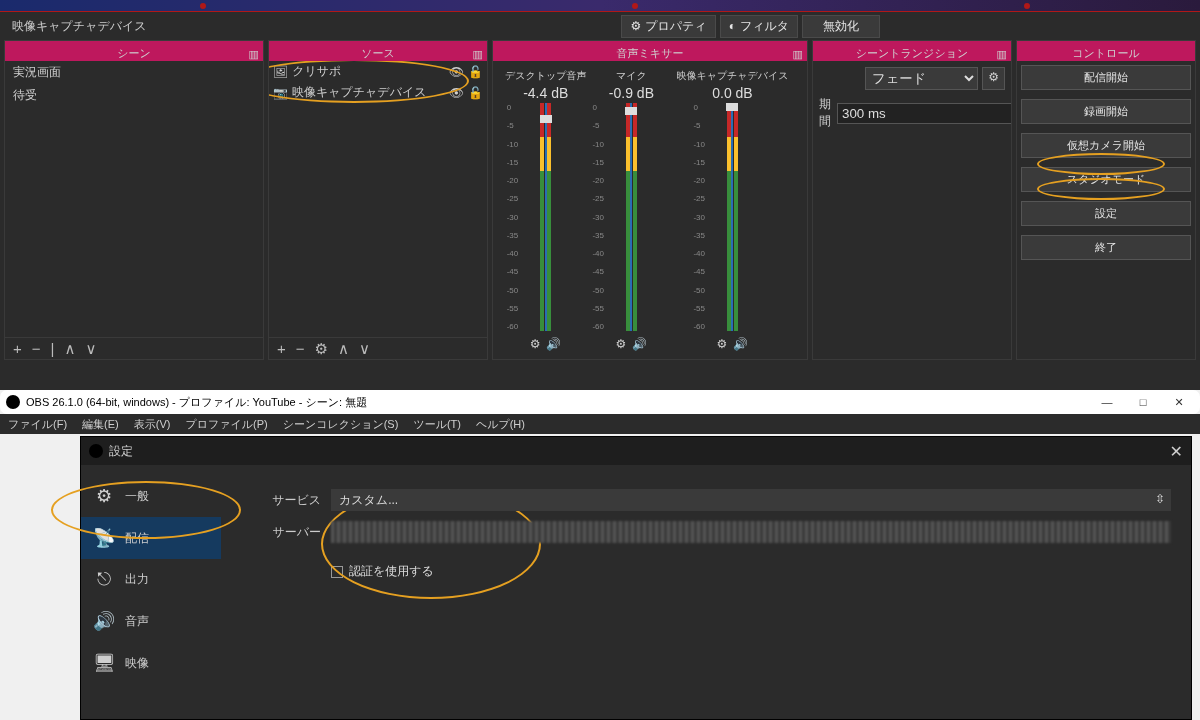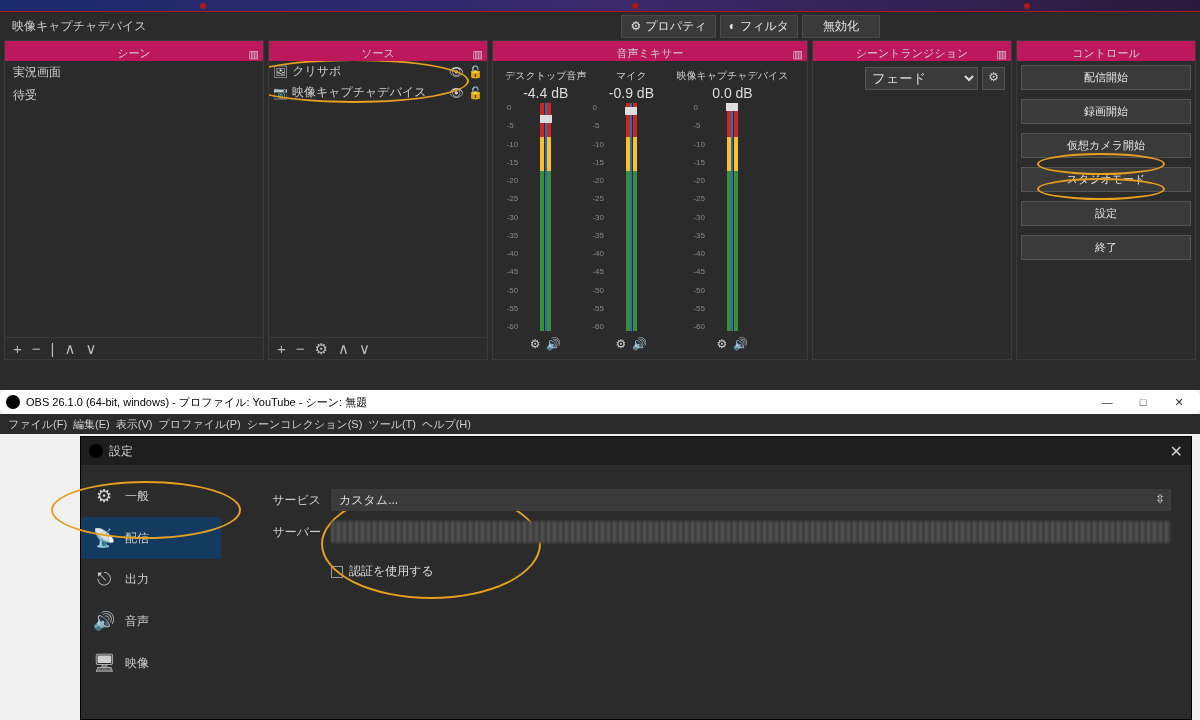--- a/index.html
+++ b/index.html
@@ -53,21 +53,21 @@
   .controls button{background:#3a3a3a;color:#e5e5e5;border:1px solid #555;padding:4px 0;font-size:11px;}
 
   .ellipse{position:absolute;border:2px solid #e5a021;border-radius:50%;pointer-events:none;}
 
   
   .bot { position:relative; height:330px; background:#f0f0f0;}
   .winbar { height:24px; background:#fff;color:#000;display:flex;align-items:center;padding:0 6px;gap:6px;font-size:11px;border-radius:7px;}
   .winbar .obsico{width:14px;height:14px;border-radius:50%;background:#000;}
   .winbar .sp{flex:1;}
   .winbar .wb{width:30px;text-align:center;color:#333;}
-  .menubar{height:20px;background:#2b2b2b;display:flex;align-items:center;gap:6px;padding:0 8px;font-size:11px;}
+  .menubar{height:20px;background:#2b2b2b;display:flex;align-items:center;gap:15px;padding:0 8px;font-size:11px;}
   .settings{position:absolute;left:80px;right:8px;top:46px;bottom:0;background:#2b2b2b;border:1px solid #000;}
   .settings .hdr{height:28px;background:#1e1e1e;display:flex;align-items:center;padding:0 8px;gap:6px;}
   .settings .hdr .obsico{width:14px;height:14px;border-radius:50%;background:#000;}
   .settings .hdr .cls{margin-left:auto;font-size:16px;}
   .settings .cnt{display:flex;height:calc(100% - 28px);}
   .sidebar{width:140px;background:#2b2b2b;padding-top:10px;}
   .sidebar .it{display:flex;align-items:center;gap:10px;padding:10px 12px;}
   .sidebar .it.sel{background:#153a5f;}
   .pane{flex:1;padding:24px 20px 10px 10px;}
   .frow{display:flex;align-items:center;margin-bottom:10px;gap:10px;}
@@ -253,20 +253,25 @@
     <div class="dock trans">
       <div class="title">
           <span>シーントランジション</span>
           <span class="pop">▥</span>
         </div>
       <div class="body">
         <div style="display:flex;gap:4px;padding-left:46px;">
           <select><option>フェード</option></select>
           <span style="background:#3a3a3a;border:1px solid #555;padding:2px 5px;">⚙</span>
         </div>
+        <div class="dur">
+          <span>期間</span>
+          <input value="300 ms" style="">
+
+        </div>
       </div>
     </div>
 
     <div class="dock controls">
       <div class="title">
           <span>コントロール</span>
         </div>
       <div class="body" id="controls-body">
         <div class="ellipse" style="left:20px;top:92px;width:128px;height:22px;"></div>
         <div class="ellipse" style="left:20px;top:117px;width:128px;height:22px;"></div>

